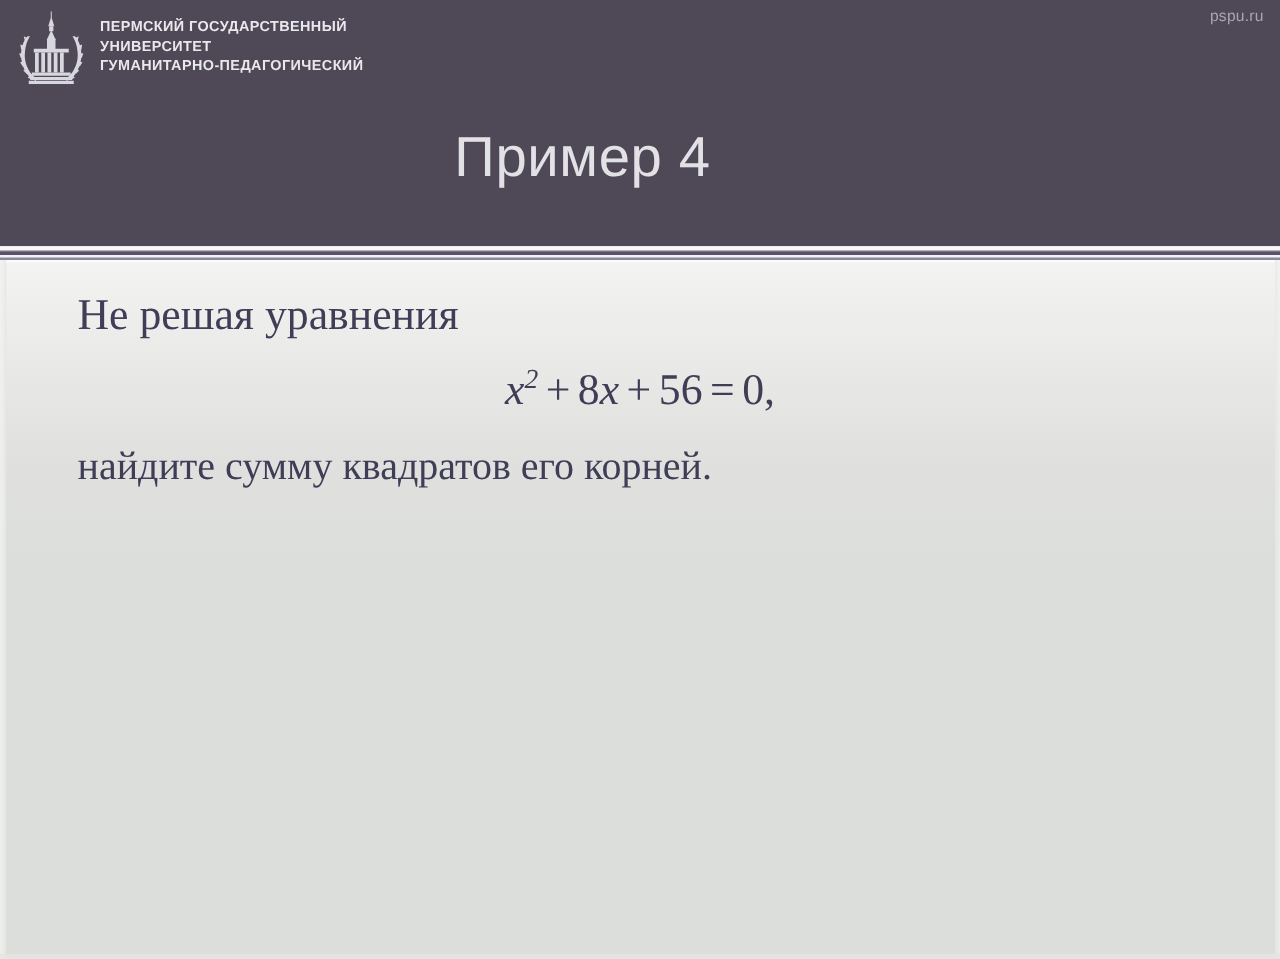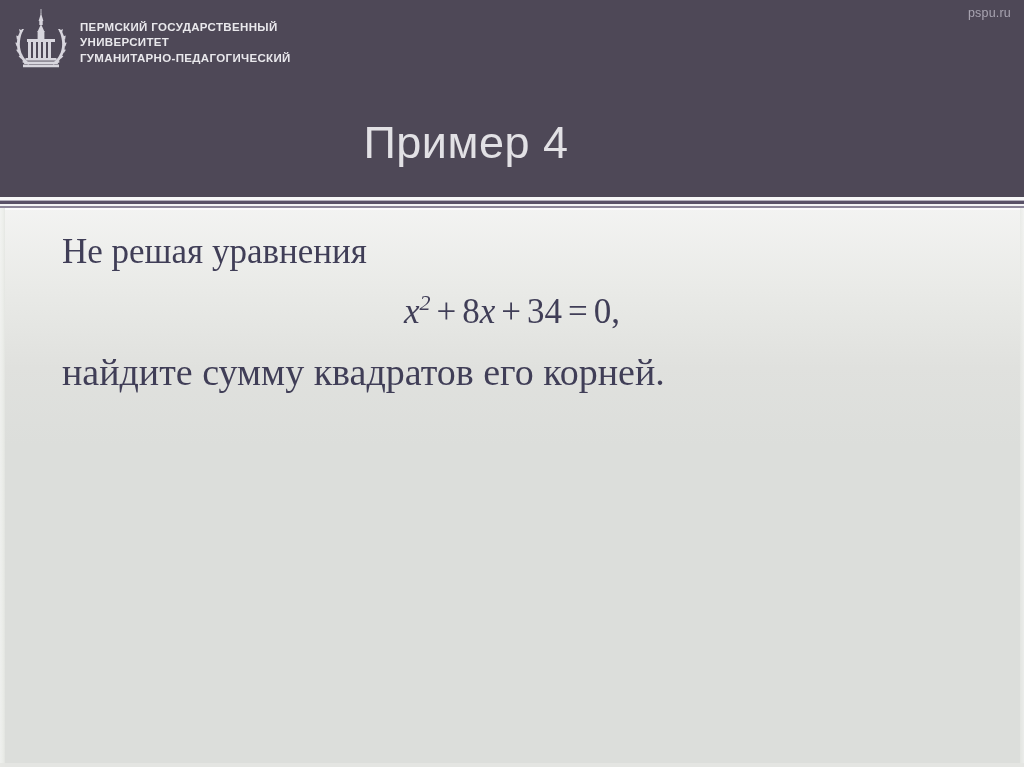--- a/index.html
+++ b/index.html
@@ -69,21 +69,21 @@
     width: 1024px;
     height: 197px;
     background: #4e4857;
   }
 
   .brand {
     position: absolute;
     left: 13px;
     top: 9px;
     display: flex;
-    align-items: center;
+    align-items: flex-start;
     gap: 11px;
   }
 
   .brand-mark {
     width: 56px;
     height: 62px;
     flex: 0 0 auto;
     display: block;
   }
 
@@ -105,21 +105,21 @@
     top: 6px;
     color: #a9a5b2;
     font-family: "Liberation Sans", sans-serif;
     font-size: 12.5px;
     letter-spacing: .2px;
   }
 
   .slide-title {
     position: absolute;
     left: 0;
-    top: 115px;
+    top: 98px;
     width: 932px;
     text-align: center;
     color: #e2e1e5;
     font-family: "Liberation Sans", sans-serif;
     font-size: 45px;
     font-weight: normal;
     line-height: 56px;
     letter-spacing: .5px;
   }
 
@@ -180,21 +180,21 @@
     padding: 0 6px;
   }
   .equation .num {
     font-style: normal;
   }
 
   .line-3 {
     position: absolute;
     left: 62px;
     top: 138px;
-    font-size: 38px;
+    font-size: 32px;
     line-height: 48px;
     white-space: nowrap;
   }
 </style>
 </head>
 <body>
 
 <div class="slide">
 
   <div class="header">
@@ -255,21 +255,21 @@
   <div class="rule rule-c"></div>
   <div class="rule rule-d"></div>
   <div class="rule rule-e"></div>
   <div class="rule rule-f"></div>
 
   <div class="content">
 
     <div class="line-1">Не решая уравнения</div>
 
     <div class="equation">
-      <span class="var">x</span><span class="sup">2</span><span class="op num">+</span><span class="num">8</span><span class="var">x</span><span class="op num">+</span><span class="num">34</span><span class="op num">=</span><span class="num">0</span><span class="num">,</span>
+      <span class="var">x</span><span class="sup">2</span><span class="op num">+</span><span class="num">8</span><span class="var">x</span><span class="op num">+</span><span class="num">56</span><span class="op num">=</span><span class="num">0</span><span class="num">,</span>
     </div>
 
     <div class="line-3">найдите сумму квадратов его корней.</div>
   </div>
 
   <div class="edge-left"></div>
   <div class="edge-right"></div>
   <div class="edge-bottom"></div>
 </div>
 

